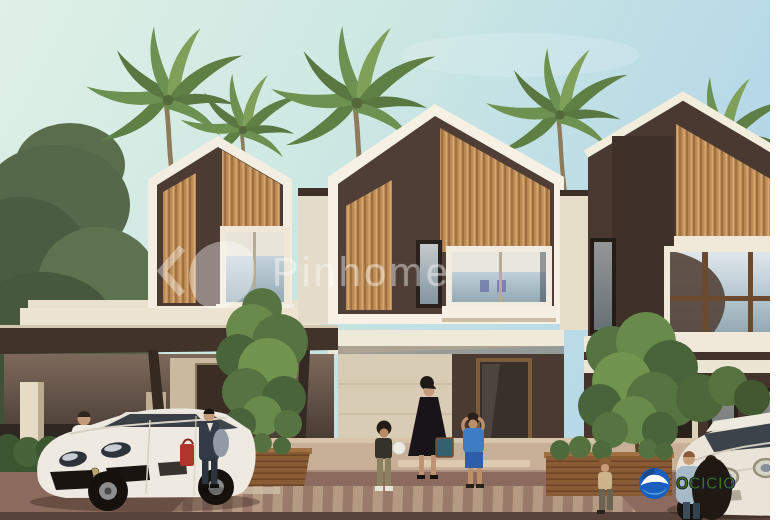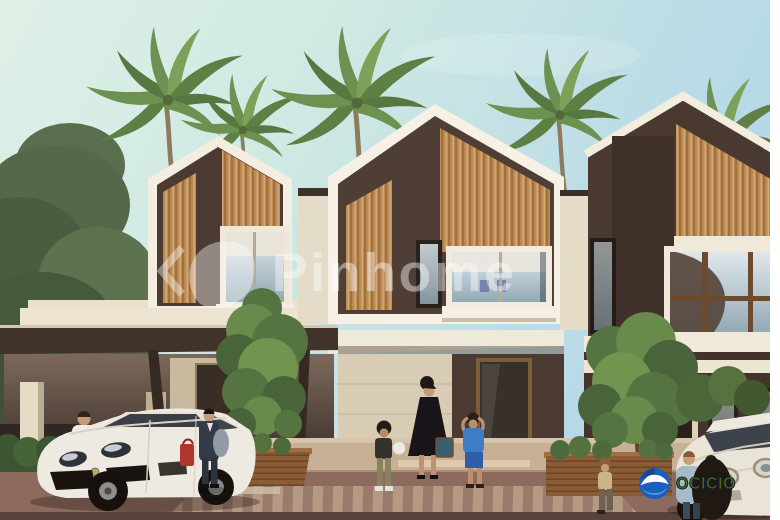--- a/index.html
+++ b/index.html
@@ -1,21 +1,21 @@
 <!DOCTYPE html>
 <html><head>
 <meta charset="utf-8">
 <style>
   html,body{margin:0;padding:0;background:#ffffff;}
   .stage{position:relative;width:780px;height:520px;overflow:hidden;background:#fff;
          font-family:"Liberation Sans",sans-serif;}
   svg.scene{position:absolute;left:0;top:0;}
   .watermark{position:absolute;left:152px;top:230px;width:470px;height:84px;
              display:flex;align-items:center;gap:16px;opacity:0.43;pointer-events:none;}
-  .wm-text{font-size:53px;font-weight:700;color:#ffffff;letter-spacing:3px;
+  .wm-text{font-size:40px;font-weight:400;color:#ffffff;letter-spacing:3px;
            text-shadow:0 0 2px rgba(255,255,255,.3);line-height:1;}
   .brand{position:absolute;left:638px;top:467px;display:flex;align-items:center;gap:5px;}
   .brand-text{font-size:16px;font-weight:700;color:#4d7c0f;letter-spacing:0.5px;
               -webkit-text-stroke:1px #101a31;line-height:1;}
 </style>
 </head>
 <body>
 
 <div class="stage">
 <svg class="scene" width="780" height="520" viewBox="0 0 780 520">

